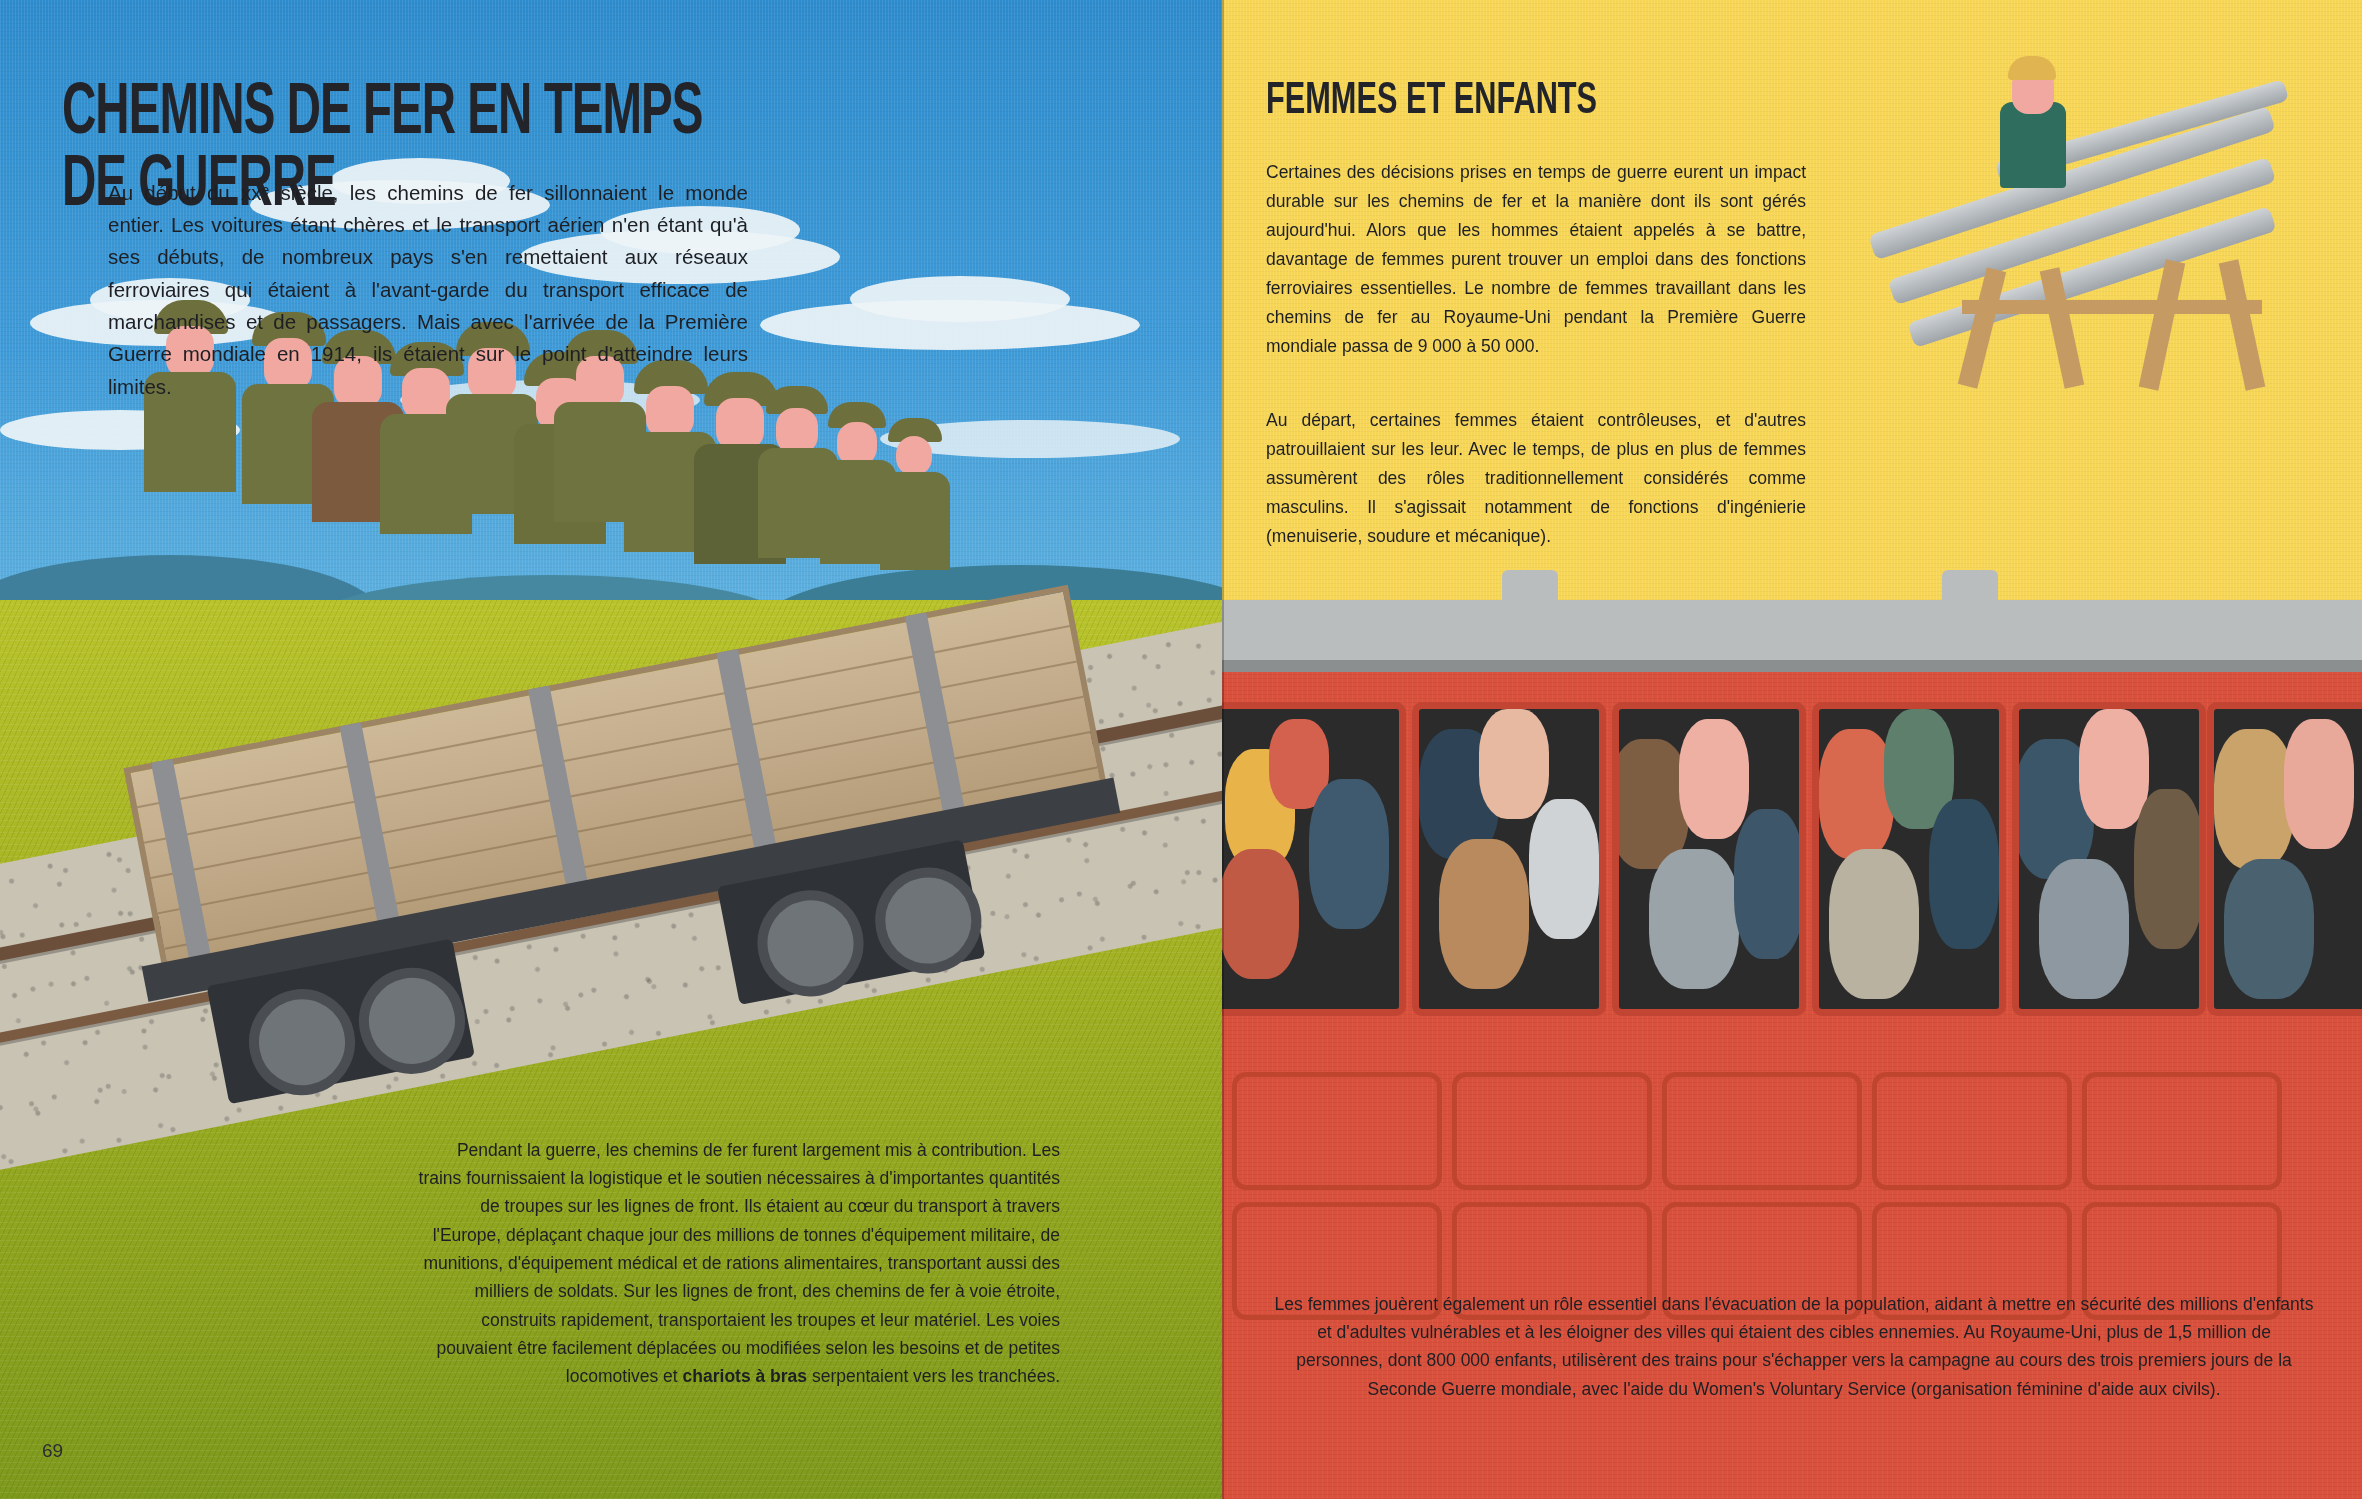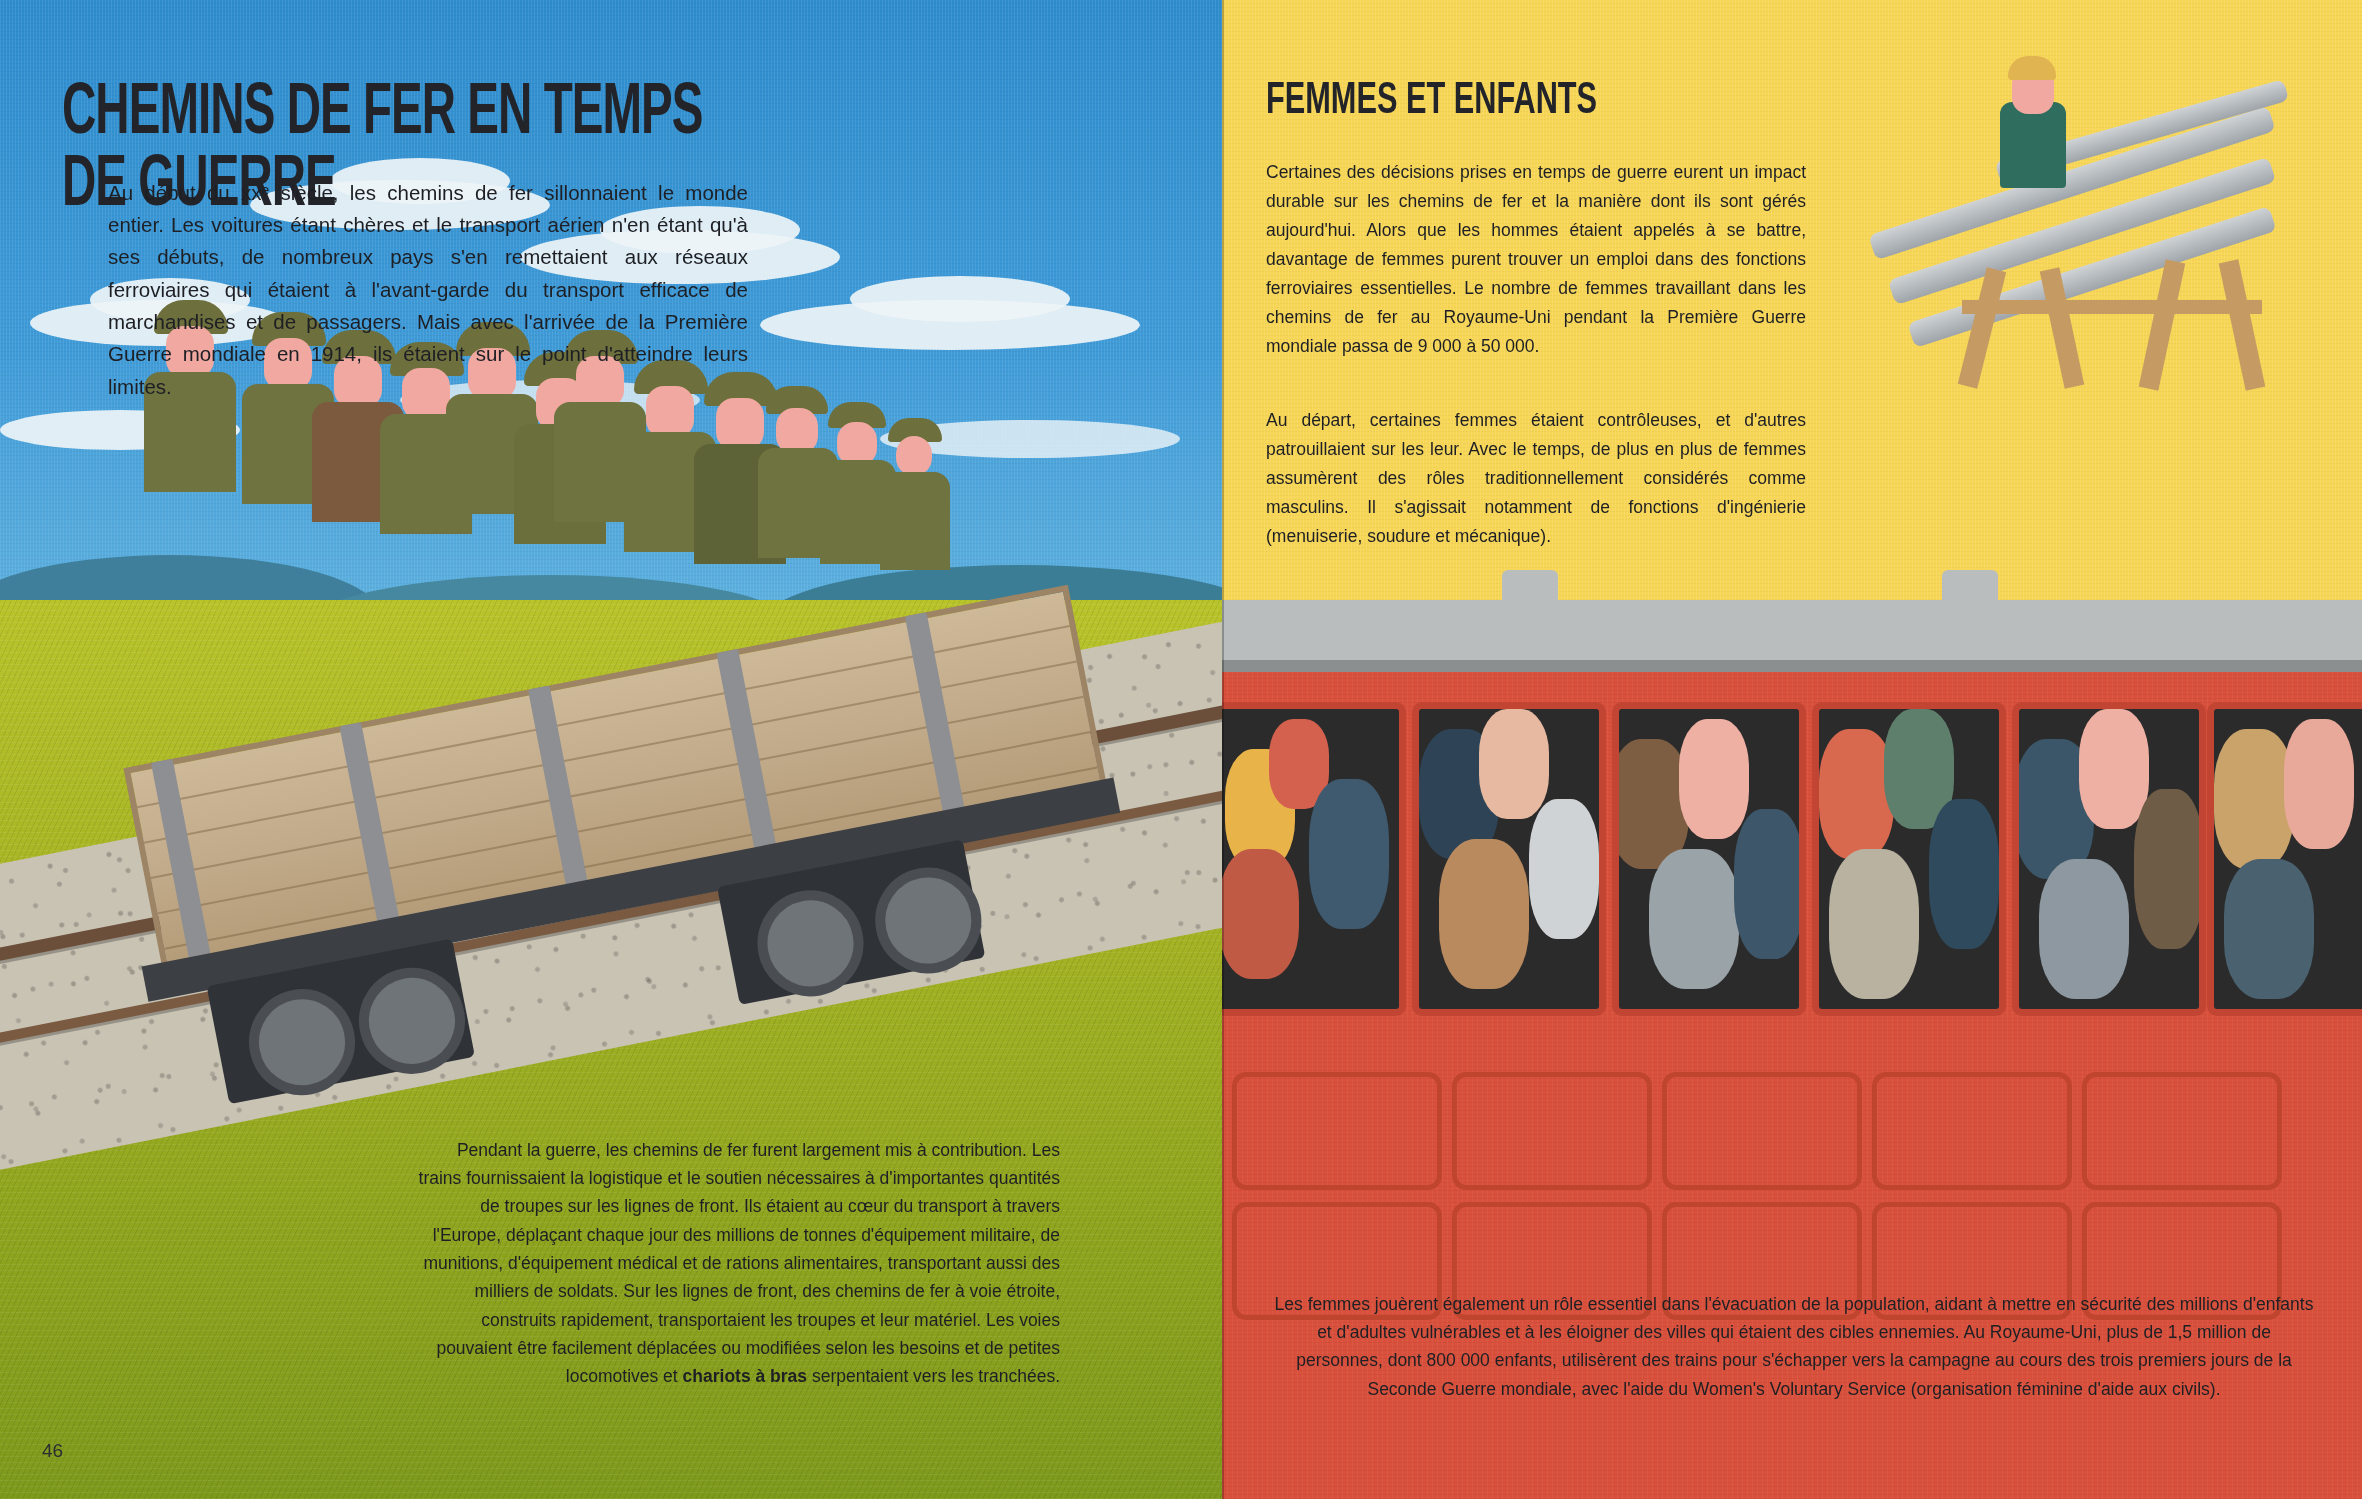--- a/index.html
+++ b/index.html
@@ -229,21 +229,21 @@
     <h1 class="title-left">CHEMINS DE FER EN TEMPS DE GUERRE</h1>
 
     <p class="intro-left">
       <span>Au début du xxᵉ siècle, les chemins de fer sillonnaient le monde entier. Les voitures étant chères et le transport aérien n'en étant qu'à ses débuts, de nombreux pays s'en remettaient aux réseaux ferroviaires qui étaient à l'avant-garde du transport efficace de marchandises et de passagers. Mais avec l'arrivée de la Première Guerre mondiale en 1914, ils étaient sur le point d'atteindre leurs limites.</span>
     </p>
 
     <p class="body-left">
       <span>Pendant la guerre, les chemins de fer furent largement mis à contribution. Les trains fournissaient la logistique et le soutien nécessaires à d'importantes quantités de troupes sur les lignes de front. Ils étaient au cœur du transport à travers l'Europe, déplaçant chaque jour des millions de tonnes d'équipement militaire, de munitions, d'équipement médical et de rations alimentaires, transportant aussi des milliers de soldats. Sur les lignes de front, des chemins de fer à voie étroite, construits rapidement, transportaient les troupes et leur matériel. Les voies pouvaient être facilement déplacées ou modifiées selon les besoins et de petites locomotives et </span><b>chariots à bras</b><span> serpentaient vers les tranchées.</span>
     </p>
 
-    <div class="folio">46</div>
+    <div class="folio">69</div>
   </div>
 
   <div class="page-right">
 
     <div class="yellow">
       <div class="yellow-noise"></div>
     </div>
 
     <h2 class="title-right">FEMMES ET ENFANTS</h2>
 

